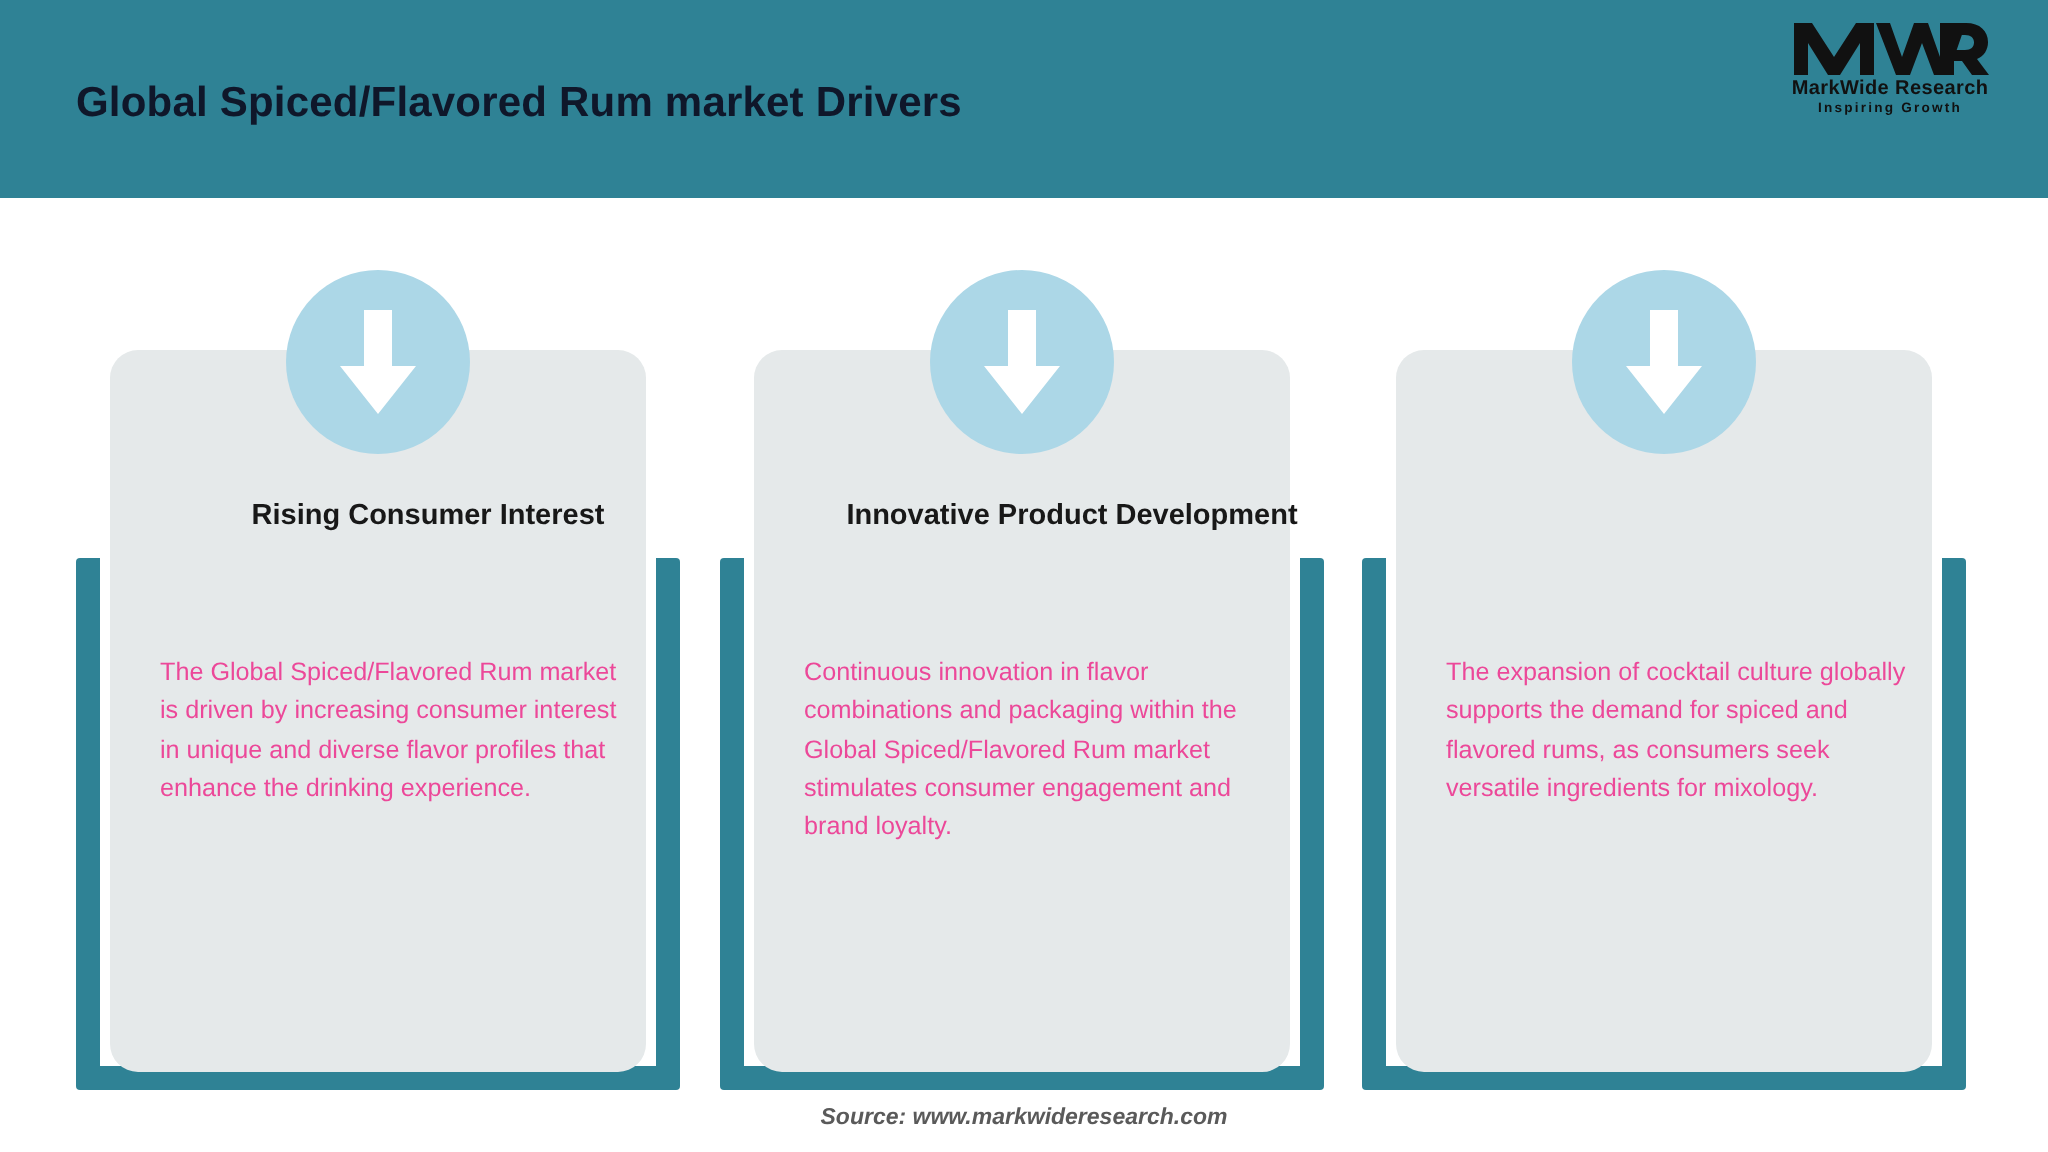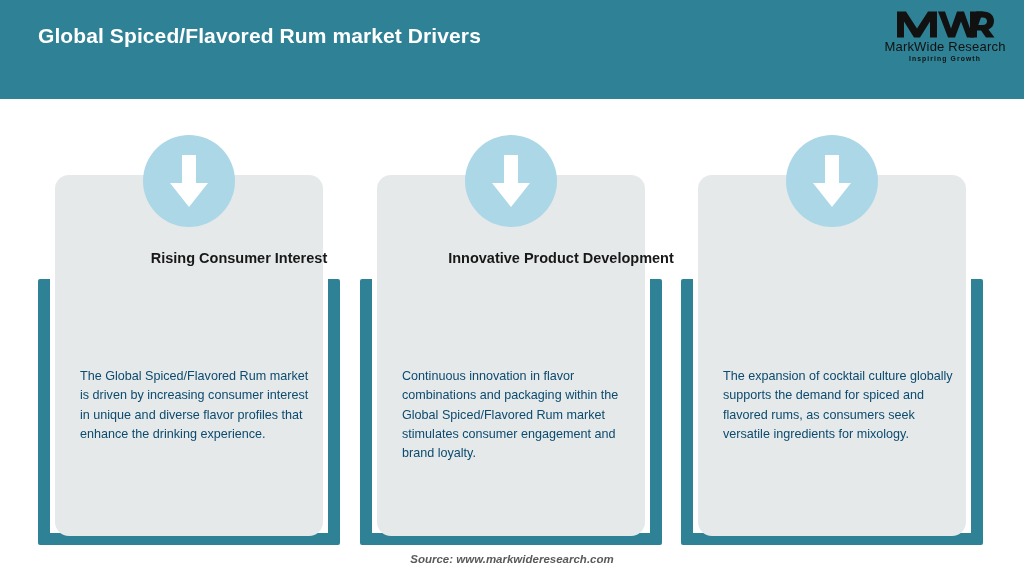--- a/index.html
+++ b/index.html
@@ -25,24 +25,24 @@
     position: absolute;
     left: 0;
     top: 0;
     width: 1024px;
     height: 99px;
     background: #2F8295;
   }
   .header-title {
     position: absolute;
     left: 38px;
-    top: 24px;
+    top: 40px;
     font-size: 21px;
     font-weight: bold;
-    color: #ffffff;
+    color: #0f172a;
     letter-spacing: 0.1px;
     white-space: nowrap;
   }
 
   
   .logo {
     position: absolute;
     right: 18px;
     top: 8px;
     width: 122px;
@@ -50,22 +50,22 @@
     text-align: center;
   }
   .logo-mark {
     display: block;
     margin: 0 auto;
     width: 100px;
     height: 32px;
   }
   .logo-name {
     display: block;
-    font-size: 13px;
-    font-weight: normal;
+    font-size: 10px;
+    font-weight: bold;
     color: #111111;
     letter-spacing: 0.2px;
     margin-top: -1px;
     white-space: nowrap;
   }
   .logo-tag {
     display: block;
     font-size: 6.8px;
     font-weight: bold;
     color: #111111;
@@ -144,32 +144,30 @@
     position: absolute;
     left: 17px;
     top: 148px;
     width: 318px;
     text-align: center;
     font-size: 14.5px;
     font-weight: bold;
     color: #181818;
     line-height: 22px;
     z-index: 4;
-    margin-left: 25px;
   }
   .card-body {
     position: absolute;
     left: 42px;
     top: 228px;
     width: 232px;
     font-size: 12.6px;
-    color: #0c4a6e;
+    color: #ec4899;
     line-height: 19.3px;
     z-index: 4;
-    margin-top: 40px;
   }
 
   
   .source {
     position: absolute;
     left: 0;
     top: 553px;
     width: 1024px;
     text-align: center;
     font-size: 11.5px;

